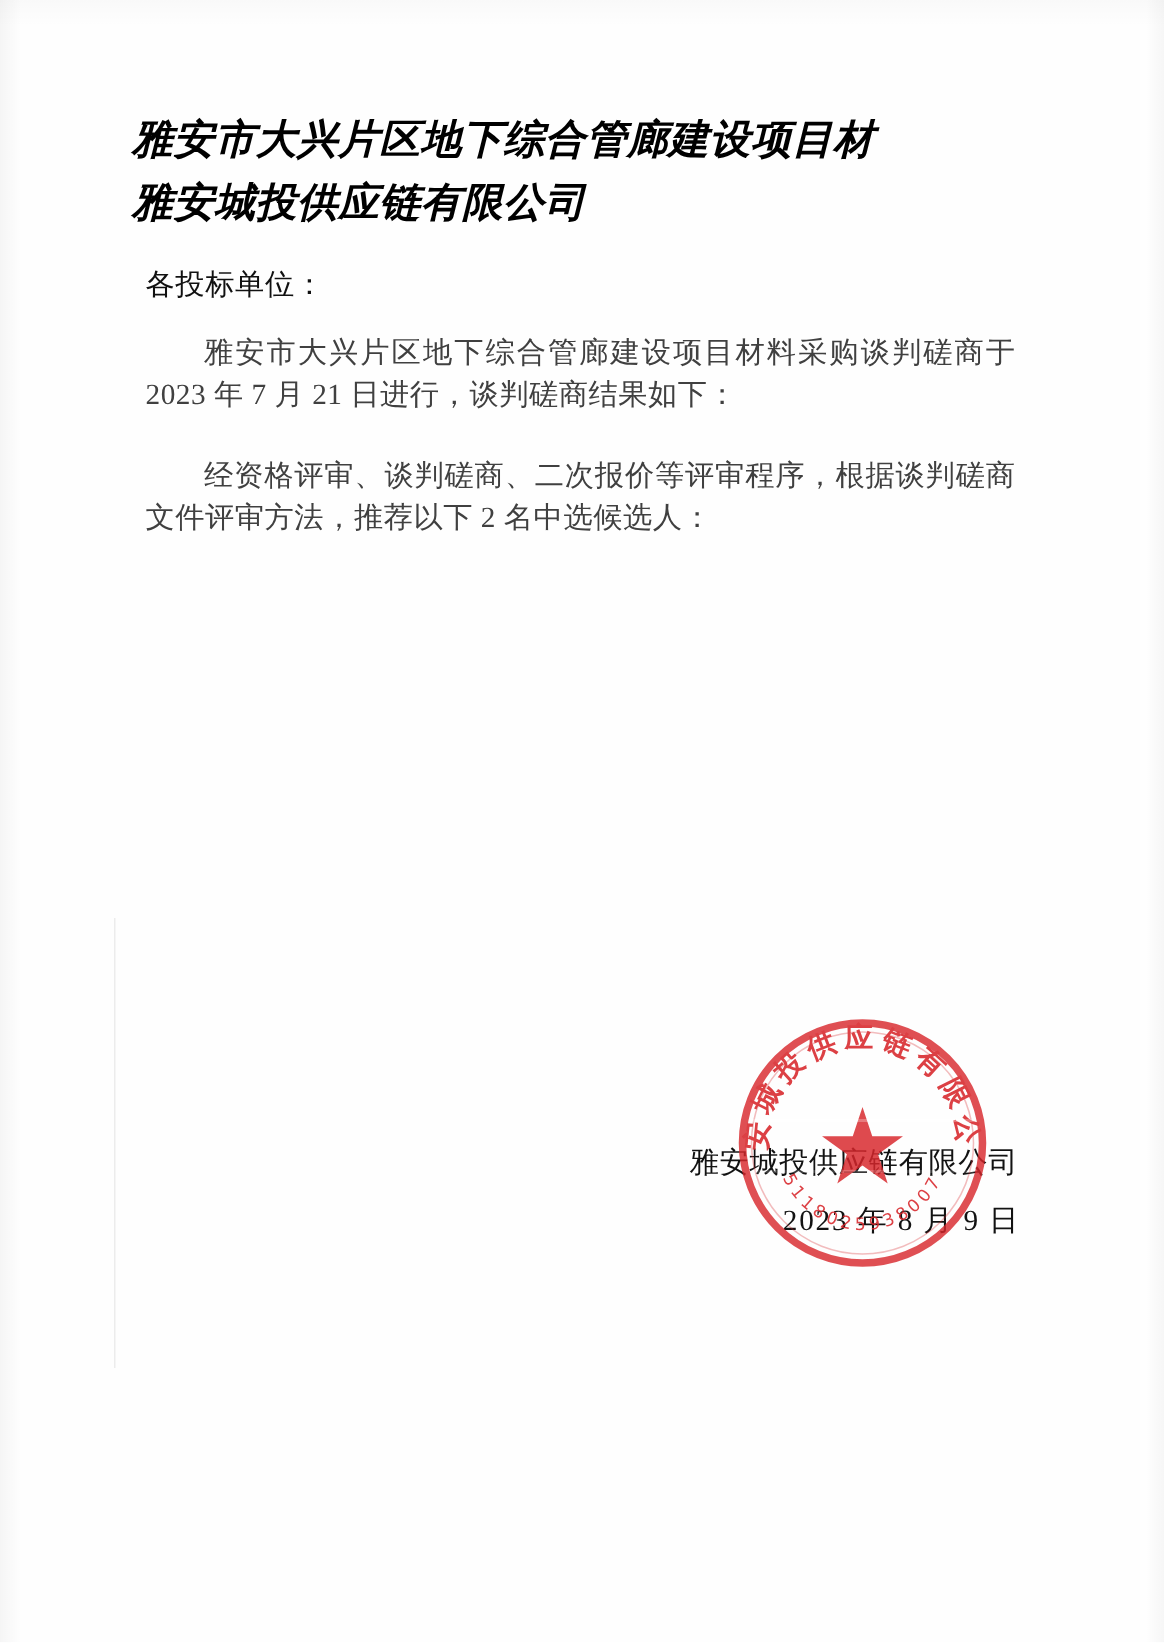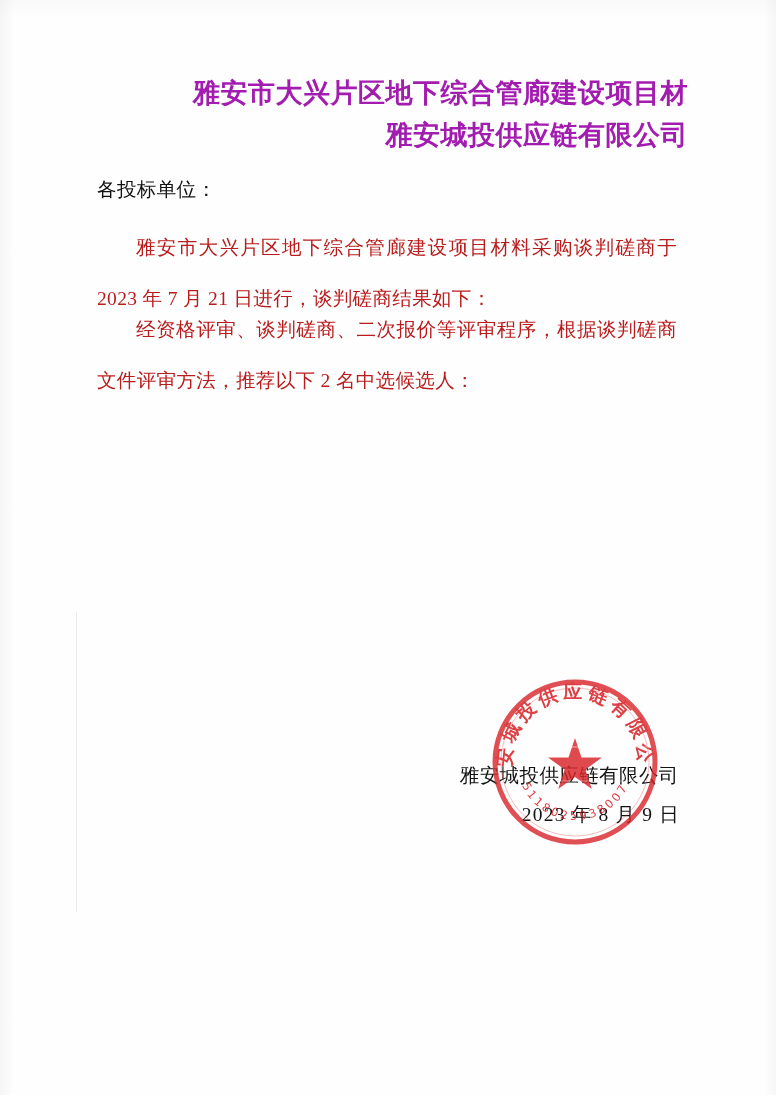--- a/index.html
+++ b/index.html
@@ -32,42 +32,43 @@
     left: 0;
     top: 0;
     width: 776px;
     height: 1095px;
   }
   .title {
     position: absolute;
     left: 88px;
     top: 72px;
     width: 600px;
-    text-align: right;
+    text-align: left;
     font-family: "Liberation Serif", "DejaVu Serif", serif;
     font-weight: bold;
     font-size: 27px;
     line-height: 42px;
     letter-spacing: 0.5px;
-    color: #a21caf;
+    color: #000000;
+    font-style: italic;
   }
   .salutation {
     position: absolute;
     left: 97px;
     top: 176px;
     font-size: 19.5px;
     letter-spacing: 0.4px;
     text-align: right;
   }
   .para {
     position: absolute;
     font-size: 19.5px;
-    line-height: 51px;
+    line-height: 28px;
     letter-spacing: 0.35px;
-    color: #b91c1c;
+    color: #404040;
     text-align: justify;
     text-justify: inter-ideograph;
   }
   .p1 { left: 97px; top: 222px; width: 580px; text-indent: 39px; }
   .p2 { left: 97px; top: 304px; width: 580px; text-indent: 39px; }
   .p3 { left: 97px; top: 386px; width: 580px; text-indent: 39px; }
   .p4 { left: 97px; top: 427px; width: 580px; text-indent: 39px; }
   .p5 { left: 97px; top: 468px; width: 580px; text-indent: 39px; }
 
   .signature {

